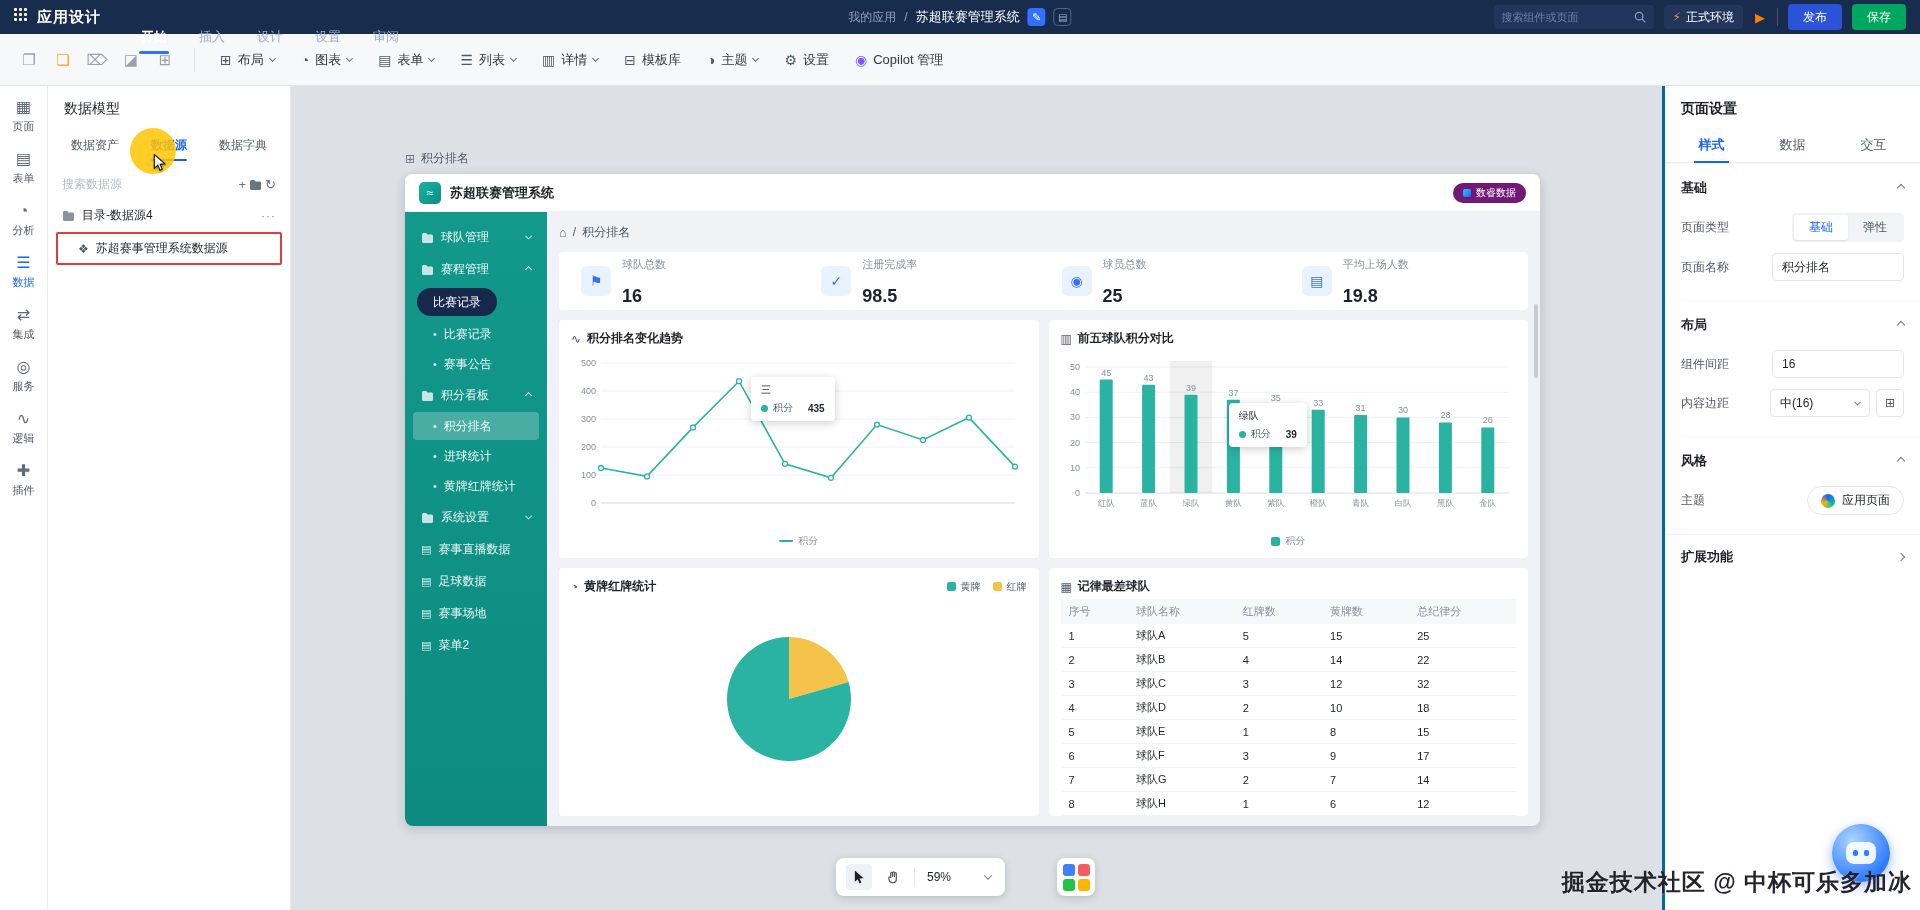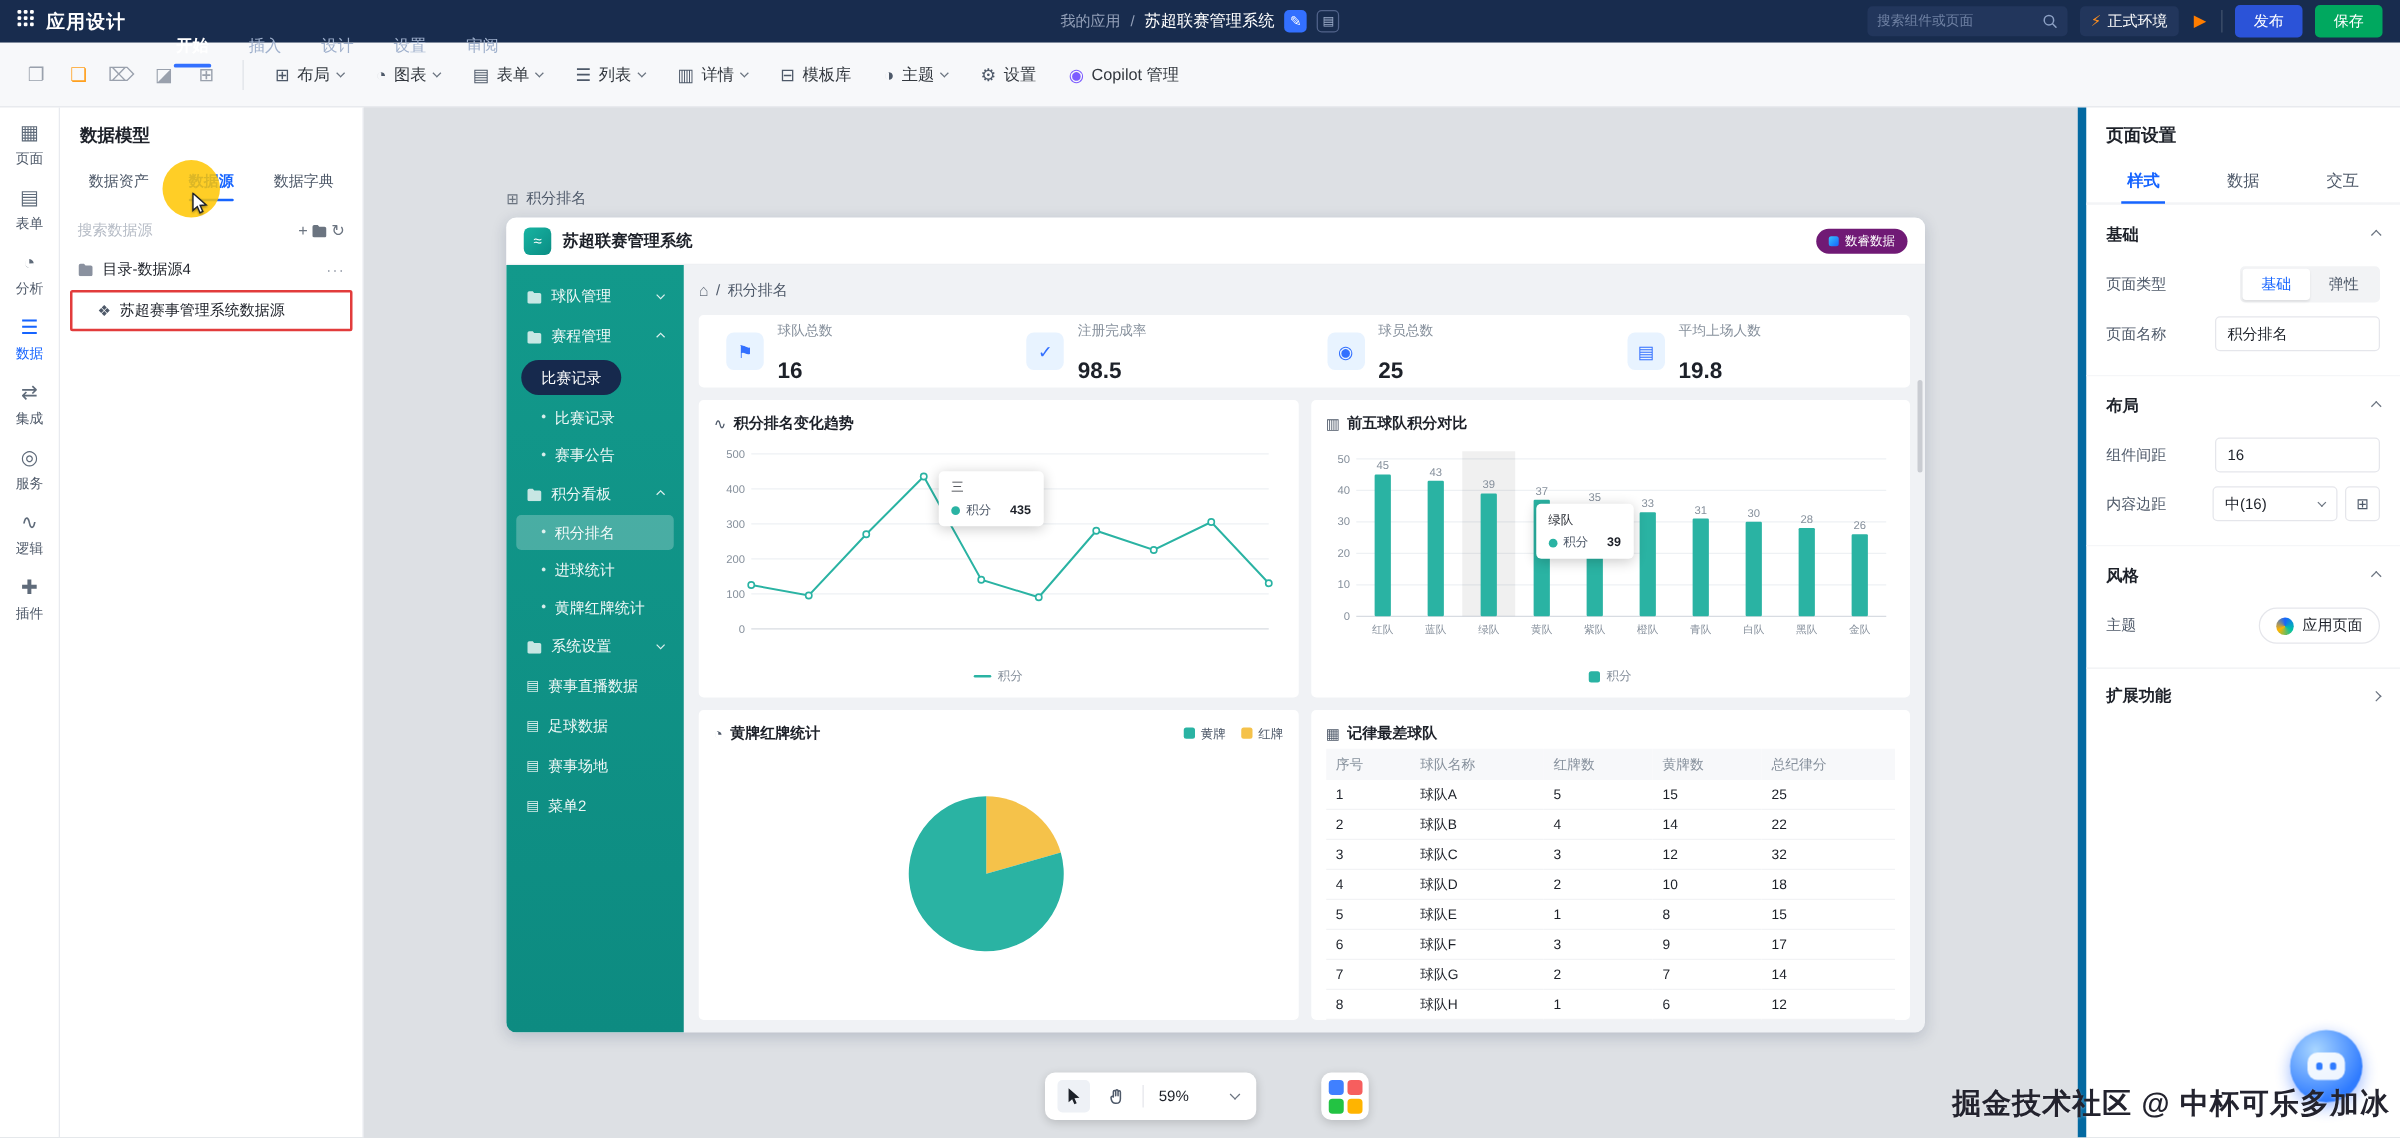--- a/index.html
+++ b/index.html
@@ -48,21 +48,21 @@
   
   .workspace{display:flex;height:824px;}
 
   .rail{width:48px;background:#fff;border-right:1px solid #e8eaef;display:flex;flex-direction:column;align-items:center;padding-top:4px;flex:none;}
   .rail-item{width:48px;padding:9px 0 8px;display:flex;flex-direction:column;align-items:center;gap:4px;color:#4e5969;cursor:pointer;}
   .rail-item .ric{font-size:16px;line-height:1;color:#5f6b7a;}
   .rail-item .rlb{font-size:11px;}
   .rail-item.active,.rail-item.active .ric{color:#1664ff;}
 
   .data-panel{width:243px;background:#fff;border-right:1px solid #e8eaef;position:relative;padding-top:10px;flex:none;}
-  .dp-title{font-size:14px;font-weight:bold;padding:4px 16px 12px;}
+  .dp-title{font-size:14px;font-weight:normal;padding:4px 16px 12px;}
   .dp-tabs{display:flex;padding:0 10px;margin-bottom:8px;}
   .dp-tab{flex:1;text-align:center;padding:7px 2px;font-size:12px;color:#4e5969;cursor:pointer;position:relative;}
   .dp-tab.active{color:#1664ff;font-weight:bold;}
   .dp-tab.active::after{content:'';position:absolute;left:26%;right:26%;bottom:0;height:2px;background:#1664ff;border-radius:1px;}
   .dp-search{display:flex;align-items:center;gap:3px;padding:8px 14px;}
   .dp-search input{flex:1;border:none;outline:none;font-size:12px;color:#1d2129;min-width:0;}
   .dp-search input::placeholder{color:#b6bcc6;}
   .dp-ic{color:#6b7480;font-size:13px;cursor:pointer;line-height:1;display:flex;align-items:center;}
   .dp-row{display:flex;align-items:center;gap:7px;padding:8px 14px;font-size:12px;cursor:pointer;}
   .dp-more{margin-left:auto;color:#8a919f;letter-spacing:1px;cursor:pointer;}
@@ -128,21 +128,21 @@
   .zb-btn{width:26px;height:26px;border-radius:4px;display:flex;align-items:center;justify-content:center;color:#4e5969;cursor:pointer;}
   .zb-btn.active{background:#eef1f6;}
   .zb-div{width:1px;height:18px;background:#e5e6eb;}
   .zb-zoom{display:flex;align-items:center;justify-content:space-between;font-size:12px;color:#1d2129;padding:0 4px;width:72px;cursor:pointer;}
   .zb-zoom .chev{color:#6b7480;}
   .apps-btn{position:absolute;left:766px;top:772px;width:38px;height:38px;background:#fff;border-radius:8px;box-shadow:0 2px 8px rgba(0,0,0,.16);display:grid;grid-template-columns:12px 12px;gap:3px;place-content:center;cursor:pointer;z-index:5;}
   .q{width:12px;height:12px;border-radius:3px;display:block;}
   .q1{background:#4080ff;} .q2{background:#f65e5e;} .q3{background:#23c343;} .q4{background:#ffb400;}
 
   
-  .settings{width:258px;background:#fff;border-left:7px solid #0369a1;overflow:hidden;flex:none;}
+  .settings{width:258px;background:#fff;border-left:3px solid #0369a1;overflow:hidden;flex:none;}
   .rp-title{font-size:14px;font-weight:bold;padding:14px 16px 10px;}
   .rp-tabs{display:flex;border-bottom:1px solid #eef0f3;padding:0 6px;}
   .rp-tab{flex:1;text-align:center;padding:8px 0;color:#4e5969;font-size:13px;position:relative;cursor:pointer;}
   .rp-tab.active{color:#1664ff;font-weight:bold;}
   .rp-tab.active::after{content:'';position:absolute;bottom:-1px;left:28%;right:28%;height:2px;background:#1664ff;}
   .rp-sec{padding:10px 16px 8px;border-top:1px solid #f5f6f8;}
   .rp-sec:first-of-type{border-top:none;}
   .rp-sec-head{display:flex;align-items:center;justify-content:space-between;font-size:13px;font-weight:bold;padding:5px 0;cursor:pointer;color:#1d2129;}
   .rp-sec-head .chev{color:#6b7480;}
   .rp-row{display:flex;align-items:center;justify-content:space-between;margin:11px 0;}

